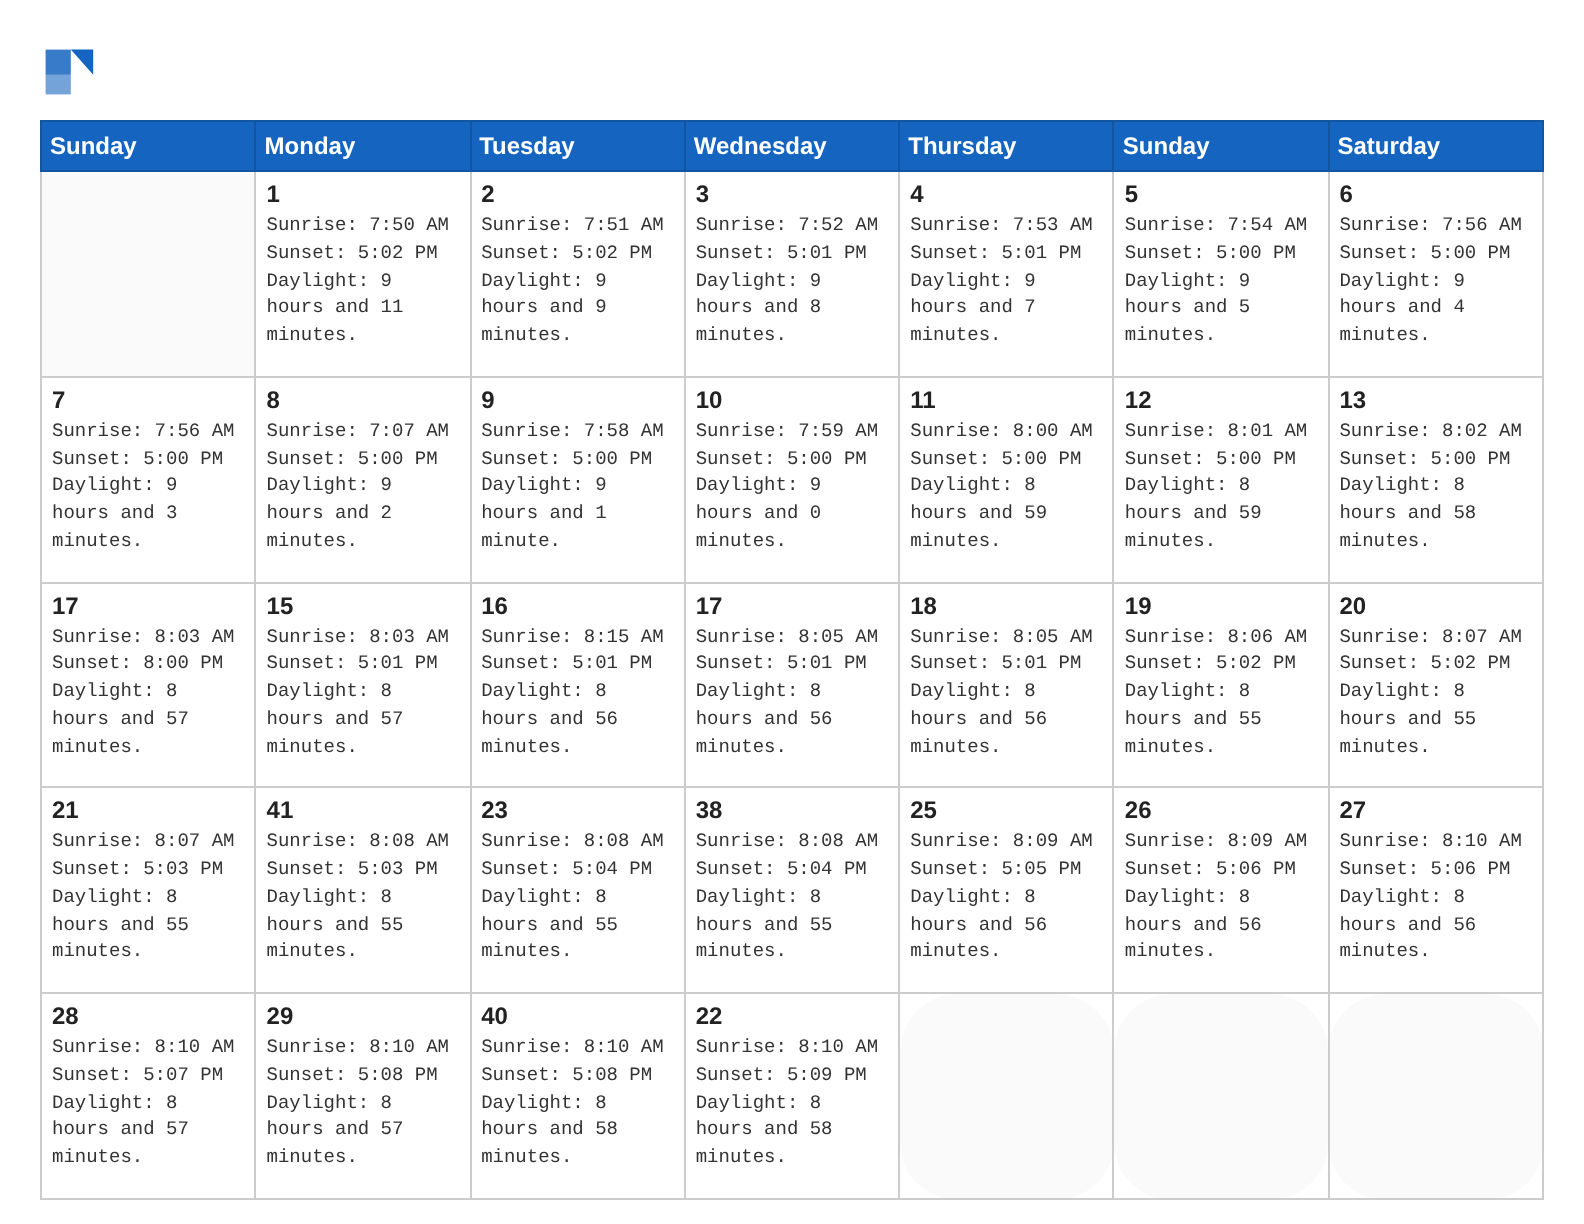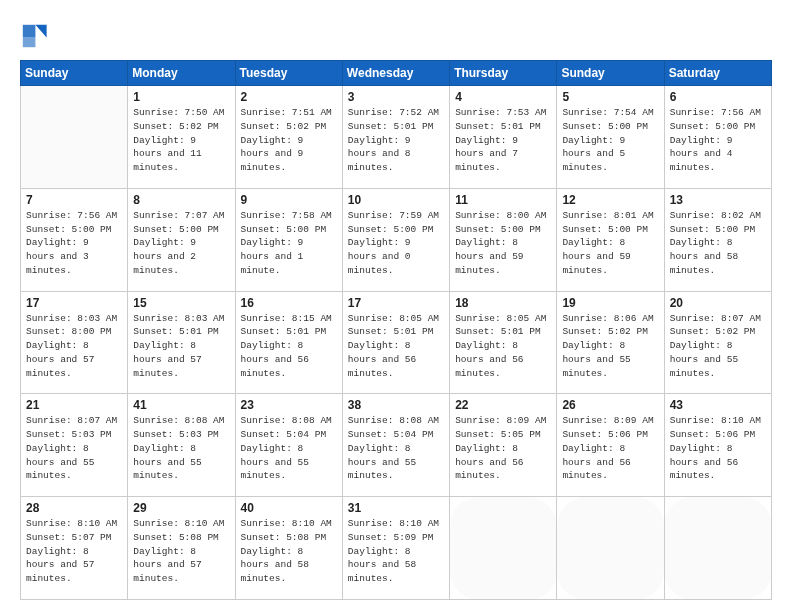--- a/index.html
+++ b/index.html
@@ -303,35 +303,35 @@
 and 55 minutes.</div>
           </td>
           <td>
             <div class="day-number">38</div>
             <div class="day-info">Sunrise: 8:08 AM
 Sunset: 5:04 PM
 Daylight: 8 hours
 and 55 minutes.</div>
           </td>
           <td>
-            <div class="day-number">22</div>
+            <div class="day-number">25</div>
             <div class="day-info">Sunrise: 8:09 AM
 Sunset: 5:05 PM
 Daylight: 8 hours
 and 56 minutes.</div>
           </td>
           <td>
             <div class="day-number">26</div>
             <div class="day-info">Sunrise: 8:09 AM
 Sunset: 5:06 PM
 Daylight: 8 hours
 and 56 minutes.</div>
           </td>
           <td>
-            <div class="day-number">43</div>
+            <div class="day-number">27</div>
             <div class="day-info">Sunrise: 8:10 AM
 Sunset: 5:06 PM
 Daylight: 8 hours
 and 56 minutes.</div>
           </td>
         </tr>
         <tr>
           <td>
             <div class="day-number">28</div>
             <div class="day-info">Sunrise: 8:10 AM
@@ -347,21 +347,21 @@
 and 57 minutes.</div>
           </td>
           <td>
             <div class="day-number">40</div>
             <div class="day-info">Sunrise: 8:10 AM
 Sunset: 5:08 PM
 Daylight: 8 hours
 and 58 minutes.</div>
           </td>
           <td>
-            <div class="day-number">31</div>
+            <div class="day-number">22</div>
             <div class="day-info">Sunrise: 8:10 AM
 Sunset: 5:09 PM
 Daylight: 8 hours
 and 58 minutes.</div>
           </td>
           <td class="empty"></td>
           <td class="empty"></td>
           <td class="empty"></td>
         </tr>
       </tbody>

